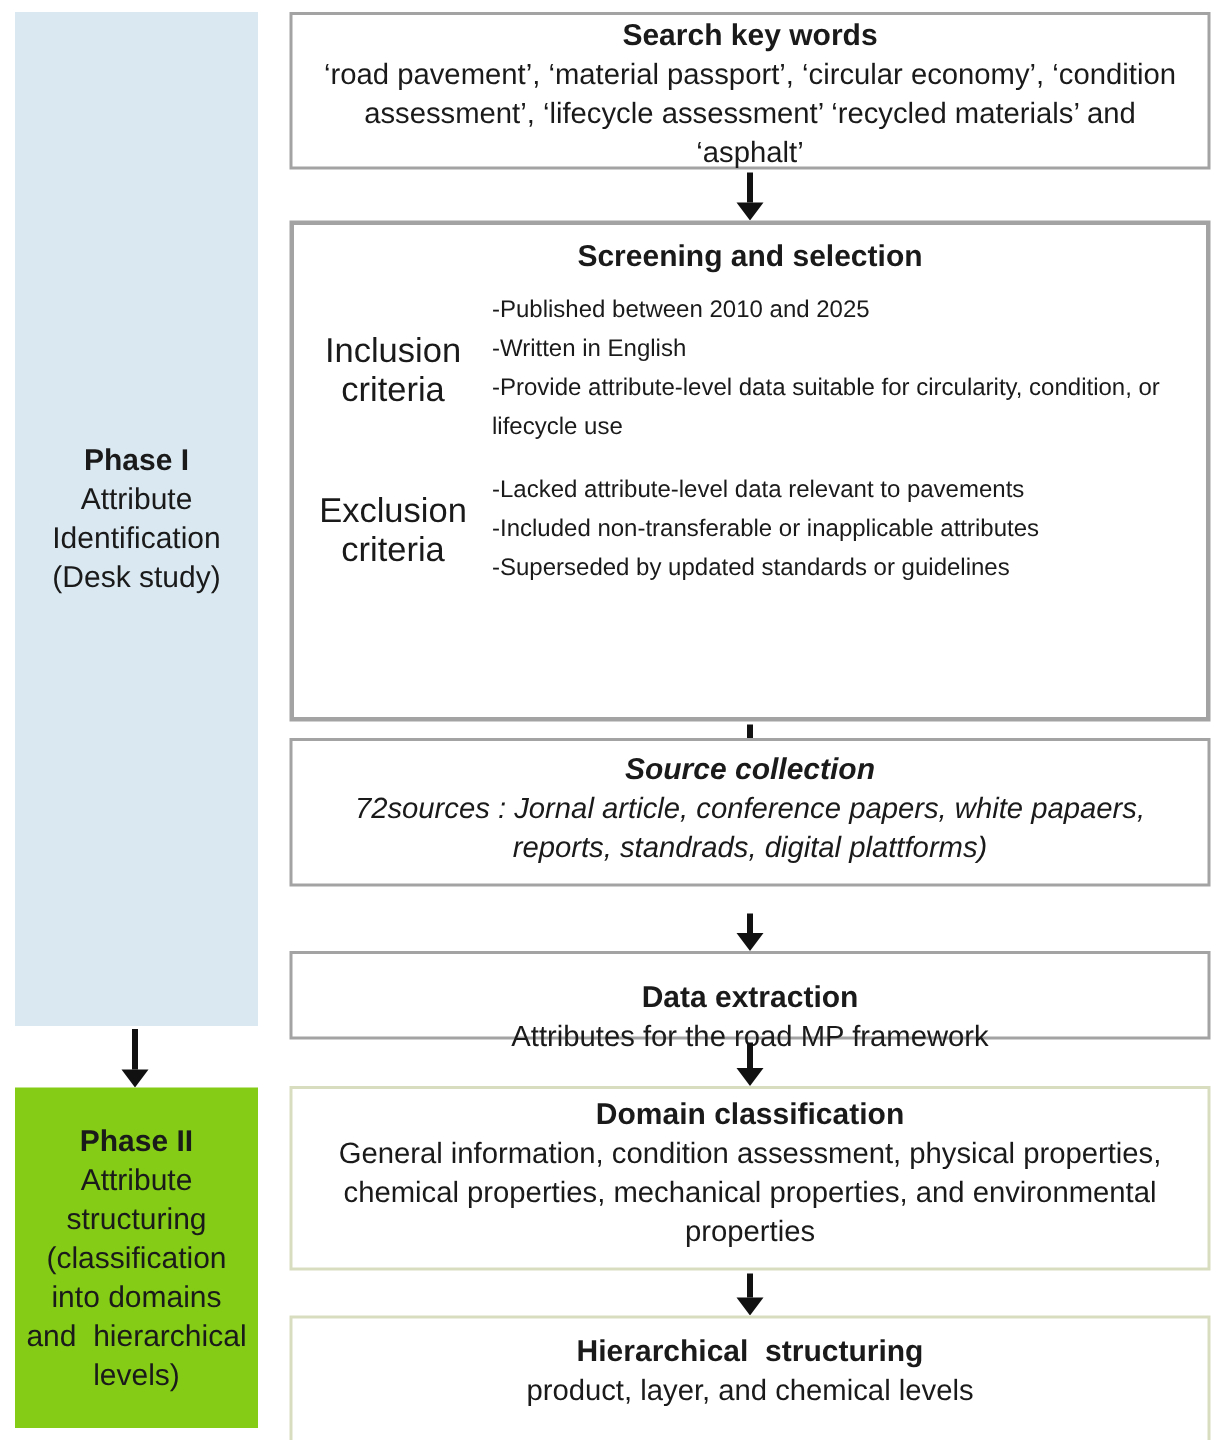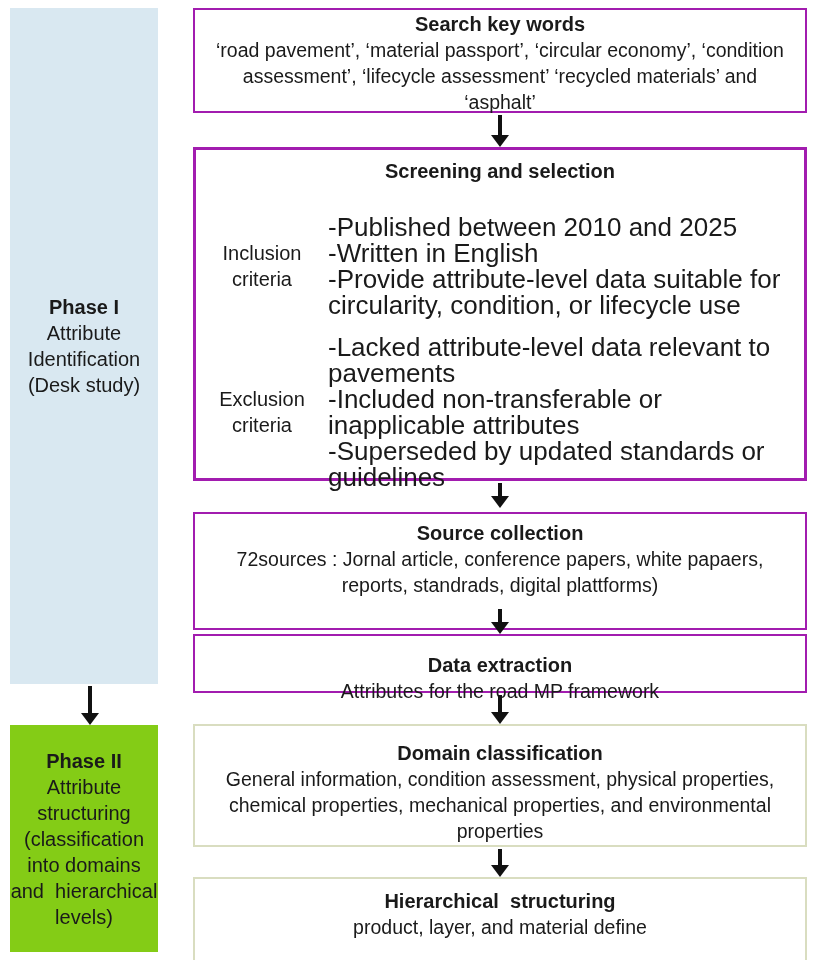--- a/index.html
+++ b/index.html
@@ -9,21 +9,21 @@
     height: 960px;
     background: #ffffff;
     font-family: "Liberation Sans", sans-serif;
     color: #1a1a1a;
     overflow: hidden;
   }
   
   .phase-box {
     position: absolute;
     left: 10px;
-    width: 148px;
+    width: 162px;
     display: flex;
     flex-direction: column;
     justify-content: center;
     align-items: center;
     text-align: center;
     font-size: 20px;
     line-height: 26px;
   }
   .phase1 { top: 8px; height: 676px; background: #d9e8f1; }
   .phase2 { top: 725px; height: 227px; background: #84cc16; }
@@ -32,53 +32,53 @@
 
   
   .flow-box {
     position: absolute;
     left: 193px;
     width: 614px;
     box-sizing: border-box;
     background: #ffffff;
     text-align: center;
   }
-  .teal  { border: 2px solid #a21caf; }
+  .teal  { border: 2px solid #a3a3a3; }
   .olive { border: 2px solid #d9ddc0; }
   .box-title {
     font-weight: 700;
     font-size: 20px;
     line-height: 26px;
     white-space: pre-wrap;
   }
   .box-body {
     font-size: 19.5px;
     line-height: 26px;
     padding: 0 10px;
   }
   .screening { border-width: 3px; padding-top: 8px; }
-  .screening .box-title { margin-bottom: 30px; }
+  .screening .box-title { margin-bottom: 10px; }
   .crit-group {
     display: flex;
     text-align: left;
     margin-bottom: 16px;
   }
   .crit-label {
     width: 132px;
     flex: 0 0 132px;
     display: flex;
     align-items: center;
     justify-content: center;
     text-align: center;
-    font-size: 20px;
+    font-size: 23px;
     line-height: 26px;
   }
   .crit-items {
     width: 465px;
-    font-size: 26px;
+    font-size: 16px;
     line-height: 26px;
   }
   .crit-item { }
 
   
   .arrow {
     position: absolute;
     width: 20px;
     display: flex;
     flex-direction: column;
@@ -147,48 +147,48 @@
         <div class="crit-item">-Superseded by updated standards or guidelines</div>
       </div>
     </div>
   </div>
 
   <div class="arrow" style="left:490px; top:483px; height:25px;">
     <div class="shaft"></div>
     <div class="head"></div>
   </div>
 
-  <div class="flow-box teal" style="top:512px; height:118px; padding-top:6px;">
+  <div class="flow-box teal" style="top:492px; height:99px; padding-top:6px;font-style:italic;">
     <div class="box-title">Source collection</div>
     <div class="box-body">72sources : Jornal article, conference papers, white papaers, reports, standrads, digital plattforms)</div>
   </div>
 
   <div class="arrow" style="left:490px; top:609px; height:25px;">
     <div class="shaft"></div>
     <div class="head"></div>
   </div>
 
   <div class="flow-box teal" style="top:634px; height:59px; padding-top:16px;">
     <div class="box-title">Data extraction</div>
     <div class="box-body">Attributes for the road MP framework</div>
   </div>
 
   <div class="arrow" style="left:490px; top:695px; height:29px;">
     <div class="shaft"></div>
     <div class="head"></div>
   </div>
 
-  <div class="flow-box olive" style="top:724px; height:123px; padding-top:14px;">
+  <div class="flow-box olive" style="top:724px; height:123px; padding-top:4px;">
     <div class="box-title">Domain classification</div>
     <div class="box-body">General information, condition assessment, physical properties, chemical properties, mechanical properties, and environmental properties</div>
   </div>
 
   <div class="arrow" style="left:490px; top:849px; height:28px;">
     <div class="shaft"></div>
     <div class="head"></div>
   </div>
 
   <div class="flow-box olive" style="top:877px; height:91px; padding-top:9px;">
     <div class="box-title">Hierarchical  structuring</div>
-    <div class="box-body">product, layer, and material define</div>
+    <div class="box-body">product, layer, and chemical levels</div>
   </div>
 
 </div>
 
 </body></html>

